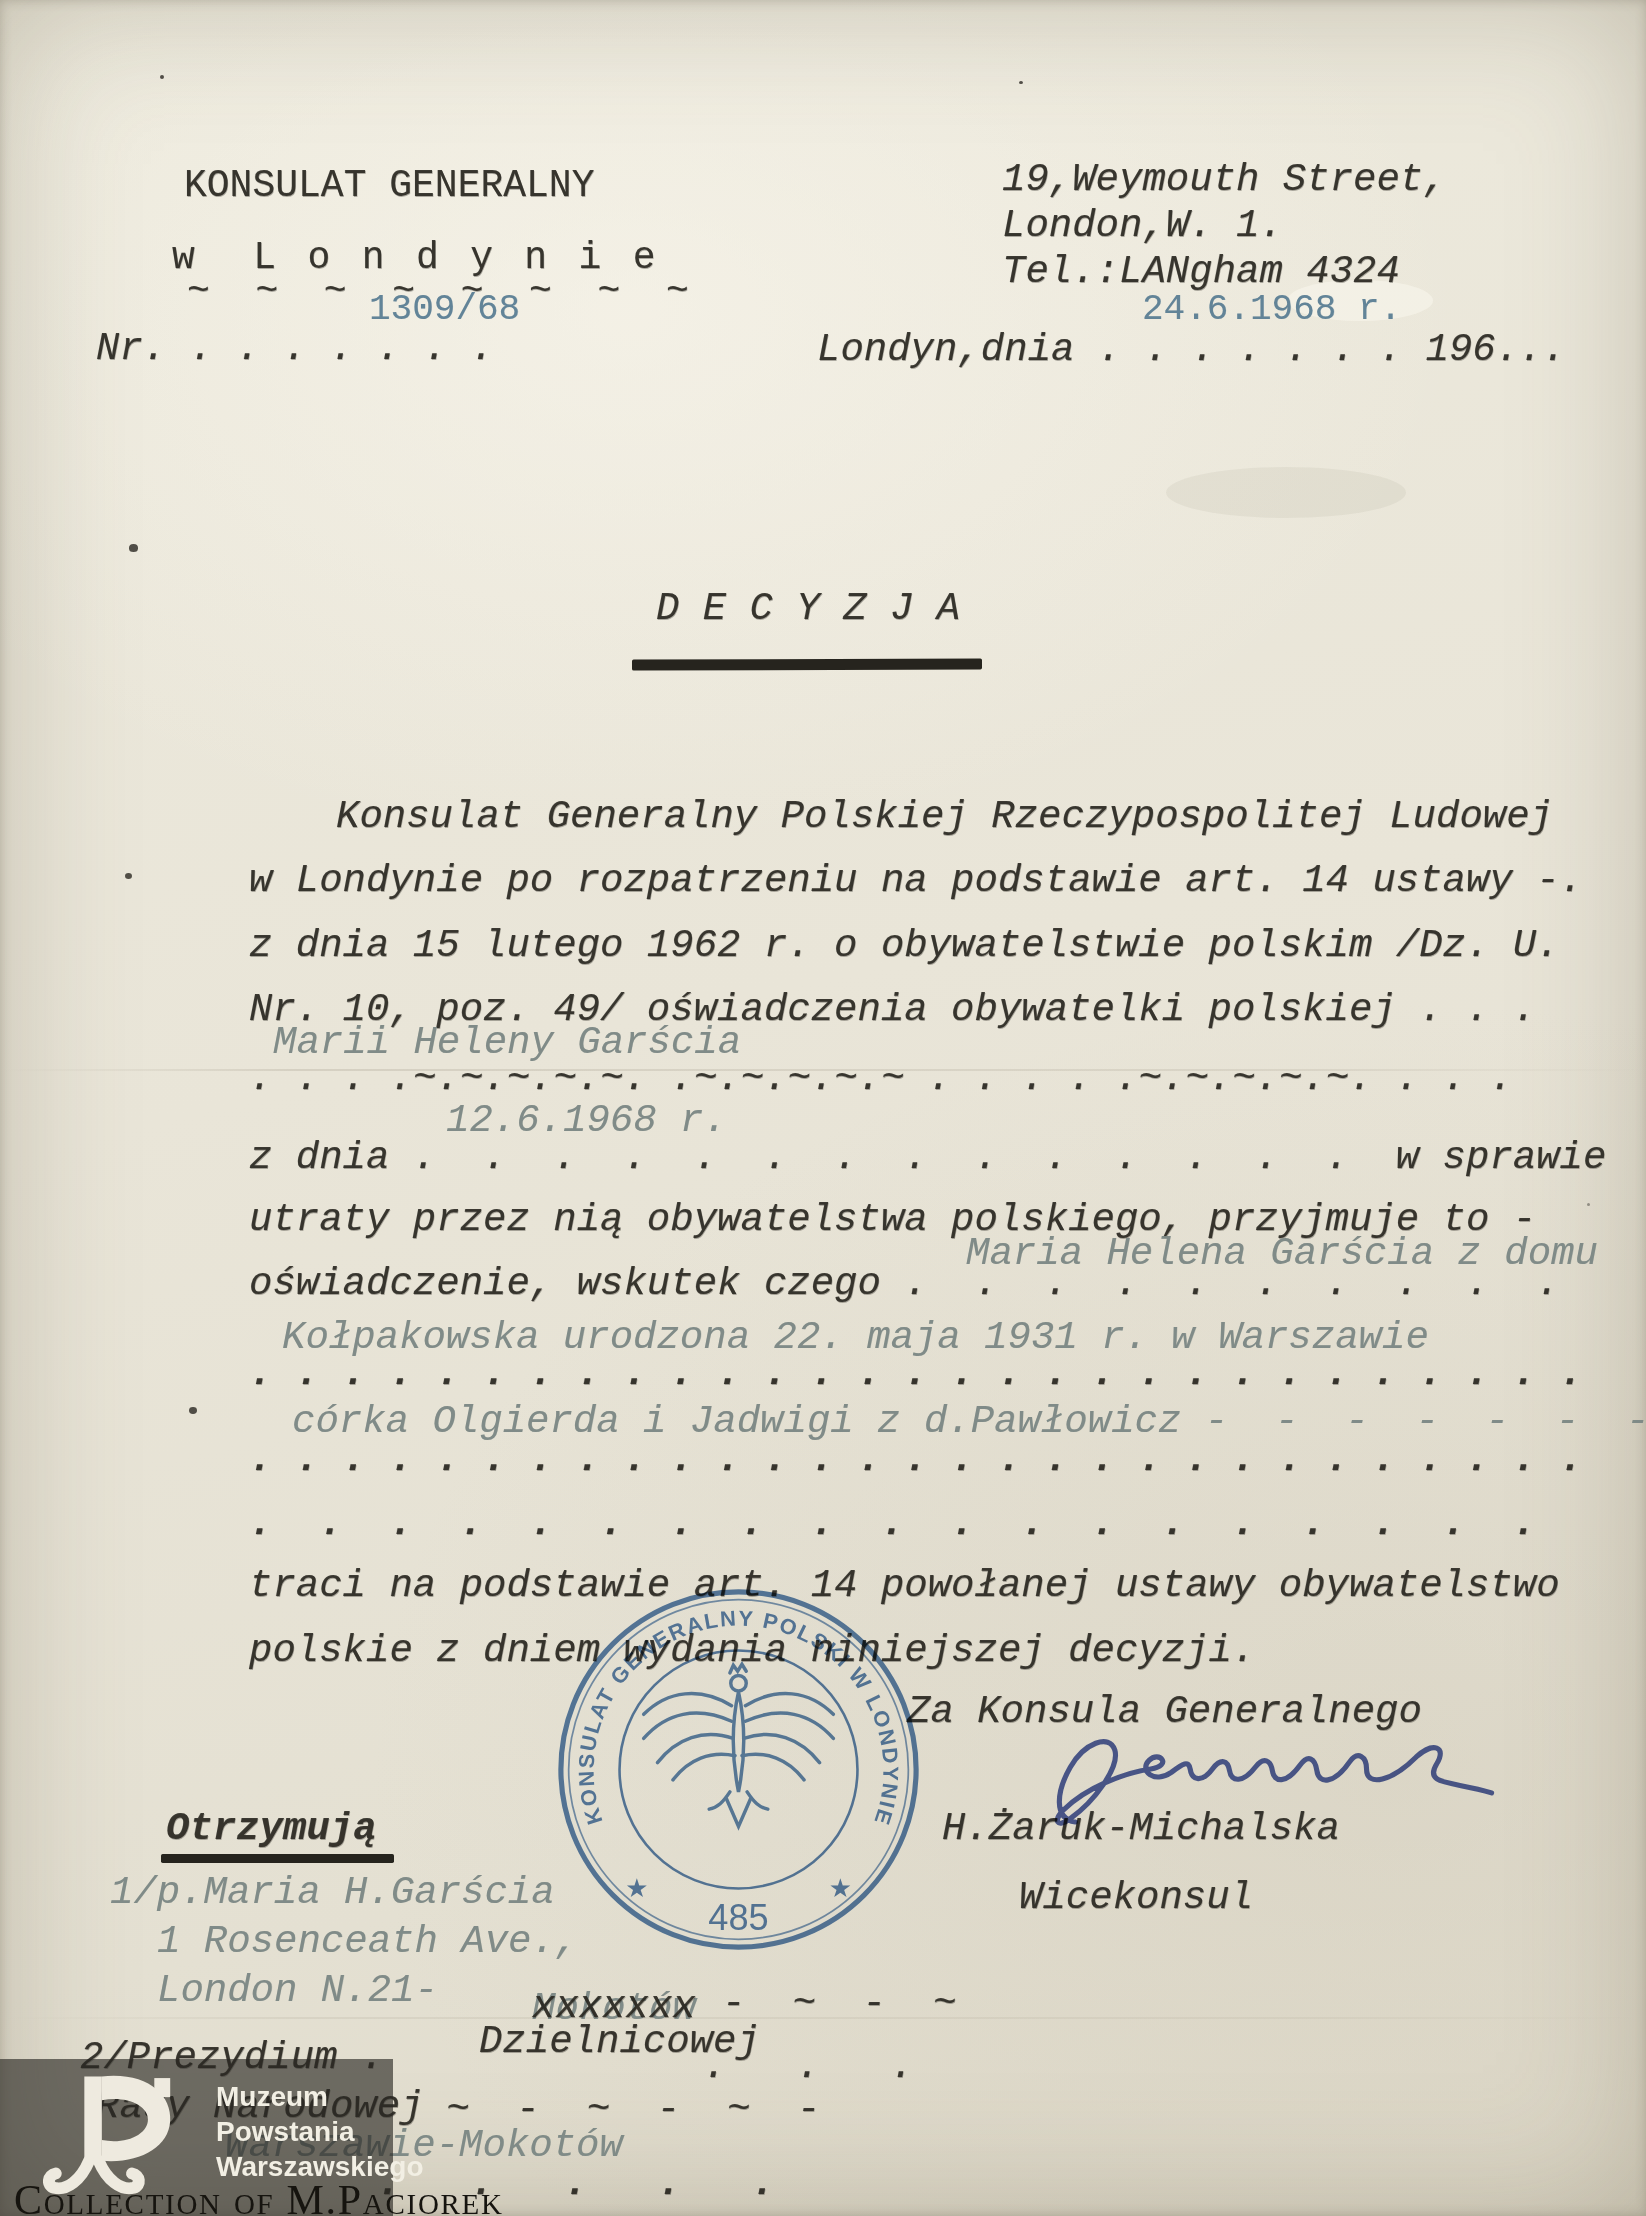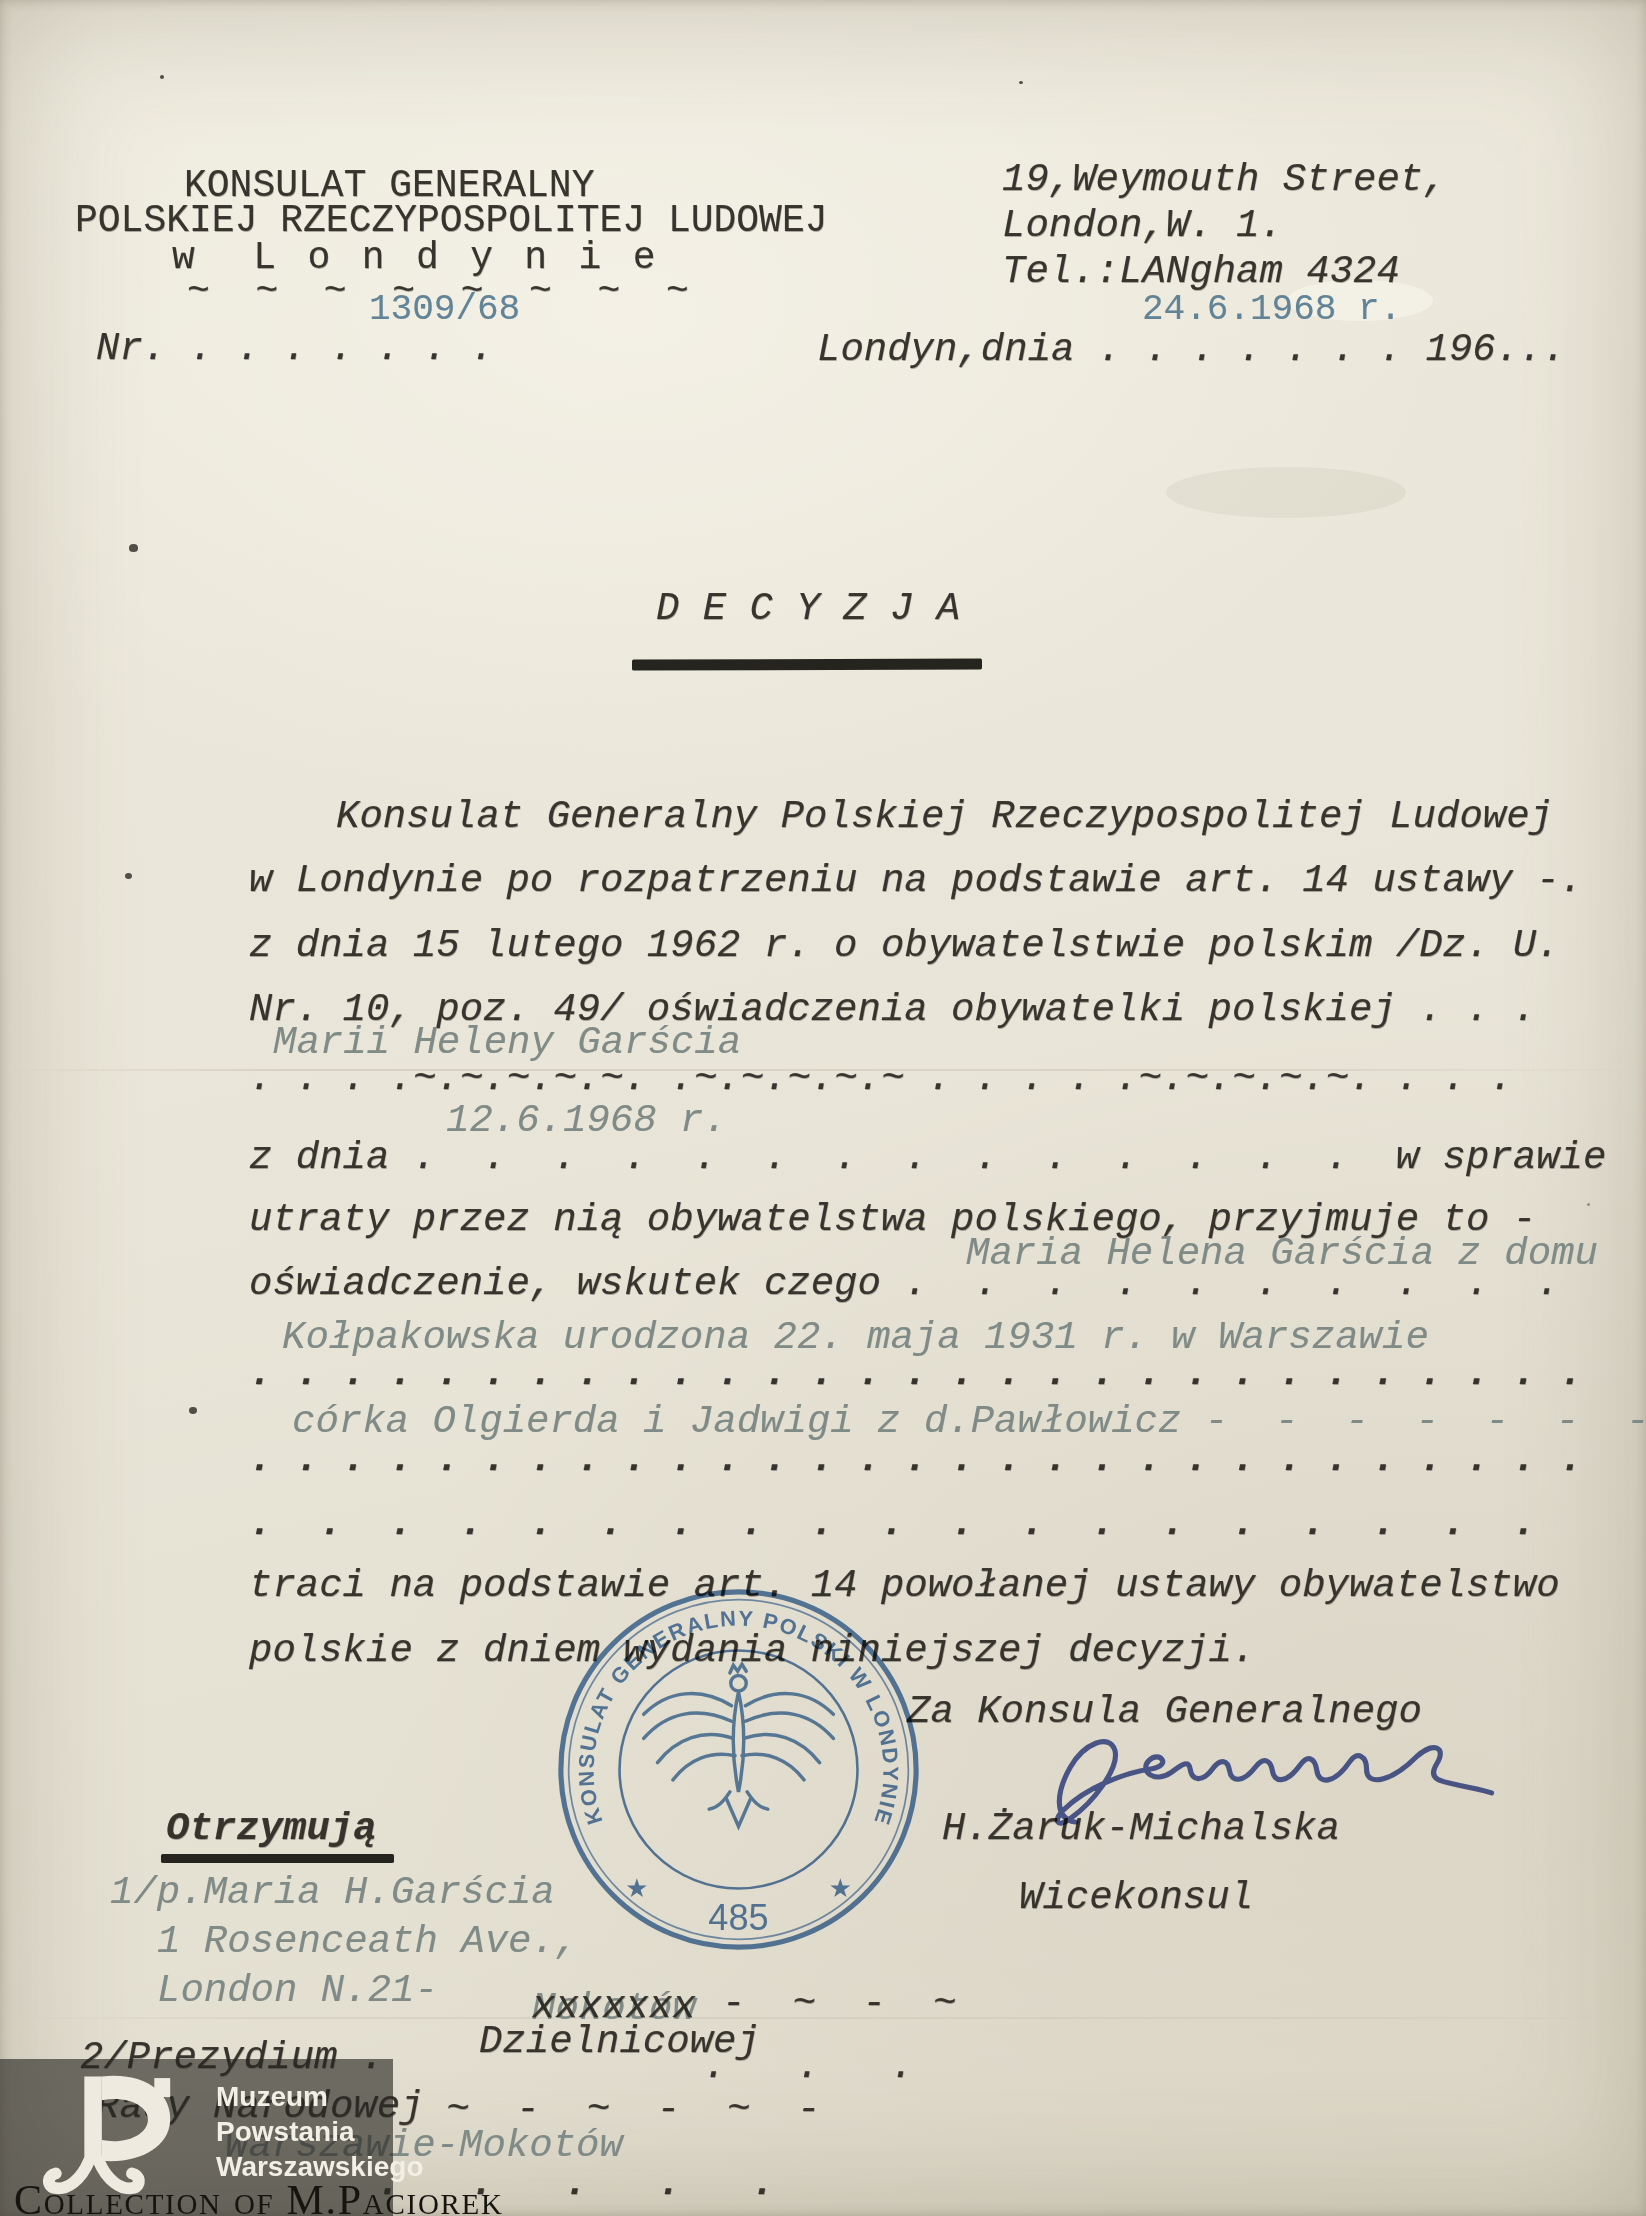--- a/index.html
+++ b/index.html
@@ -46,21 +46,20 @@
   <div class="speck" style="left:129px;top:544px;width:8.6px;height:7.7px"></div>
   <div class="speck" style="left:125px;top:873px;width:6.9px;height:6px"></div>
   <div class="speck" style="left:189px;top:1407px;width:7.7px;height:6.9px"></div>
   <div class="speck" style="left:160px;top:75px;width:4.3px;height:4.3px"></div>
   <div class="speck" style="left:1019px;top:81px;width:4.3px;height:3.4px"></div>
   <div class="speck" style="left:1587px;top:1203px;width:3.4px;height:3.4px;opacity:.4"></div>
   <div class="smudge" style="left:1166px;top:467px;width:240px;height:51px;background:rgba(120,112,95,.08)"></div>
   <div class="smudge" style="left:1287px;top:280px;width:146px;height:41px;background:rgba(252,250,242,.45)"></div>
 
   <div class="tw sz-h" style="left:184px;top:165px">KONSULAT GENERALNY</div>
-  <div class="tw sz-h" style="left:75px;top:200px">POLSKIEJ RZECZYPOSPOLITEJ LUDOWEJ</div>
   <div class="tw sz-h" style="left:172px;top:237px;letter-spacing:4.3px">w  L o n d y n i e</div>
   <div class="tw sz-h" style="left:187px;top:271px">~  ~  ~  ~  ~  ~  ~  ~</div>
   <div class="tw sz-s blue" style="left:369px;top:290px">1309/68</div>
   <div class="tw sz-b" style="left:96px;top:328px">Nr. . . . . . . .</div>
 
   <div class="tw sz-b" style="left:1002px;top:159px">19,Weymouth Street,</div>
   <div class="tw sz-b" style="left:1002px;top:205px">London,W. 1.</div>
   <div class="tw sz-b" style="left:1002px;top:251px">Tel.:LANgham 4324</div>
   <div class="tw sz-s blue" style="left:1142px;top:290px">24.6.1968 r.</div>
   <div class="tw sz-b" style="left:817px;top:329px">Londyn,dnia . . . . . . . 196...</div>

